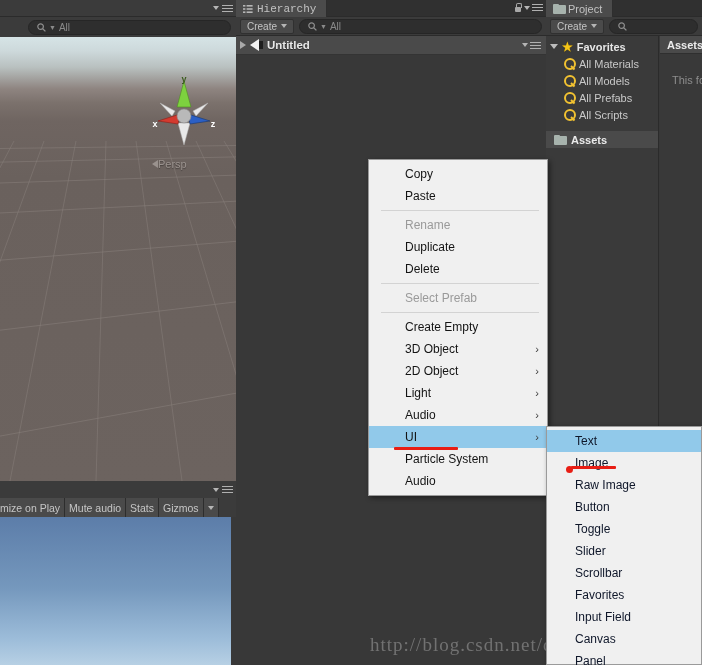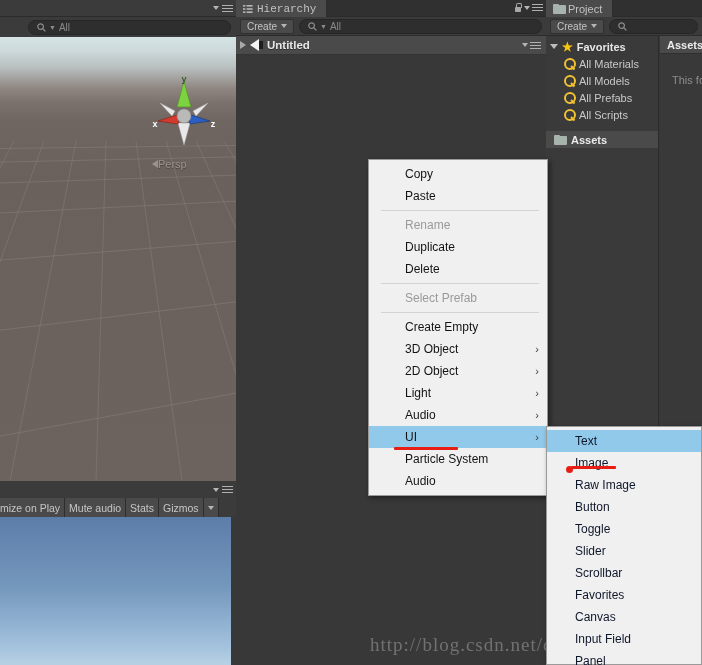--- a/index.html
+++ b/index.html
@@ -636,24 +636,24 @@
     <div class="mi">
       <span class="mlabel">Slider</span>
     </div>
     <div class="mi">
       <span class="mlabel">Scrollbar</span>
     </div>
     <div class="mi">
       <span class="mlabel">Favorites</span>
     </div>
     <div class="mi">
+      <span class="mlabel">Input Field</span>
+    </div>
+    <div class="mi">
       <span class="mlabel">Canvas</span>
-    </div>
-    <div class="mi">
-      <span class="mlabel">Input Field</span>
     </div>
     <div class="mi">
       <span class="mlabel">Panel</span>
     </div>
   </div>
 
   <div class="red-dot" style="left:566px; top:466px;"></div>
   <div class="red-underline" style="left:571px; top:466px; width:45px;"></div>
 
   <div id="watermark">http://blog.csdn.net/qq_15267341</div>

